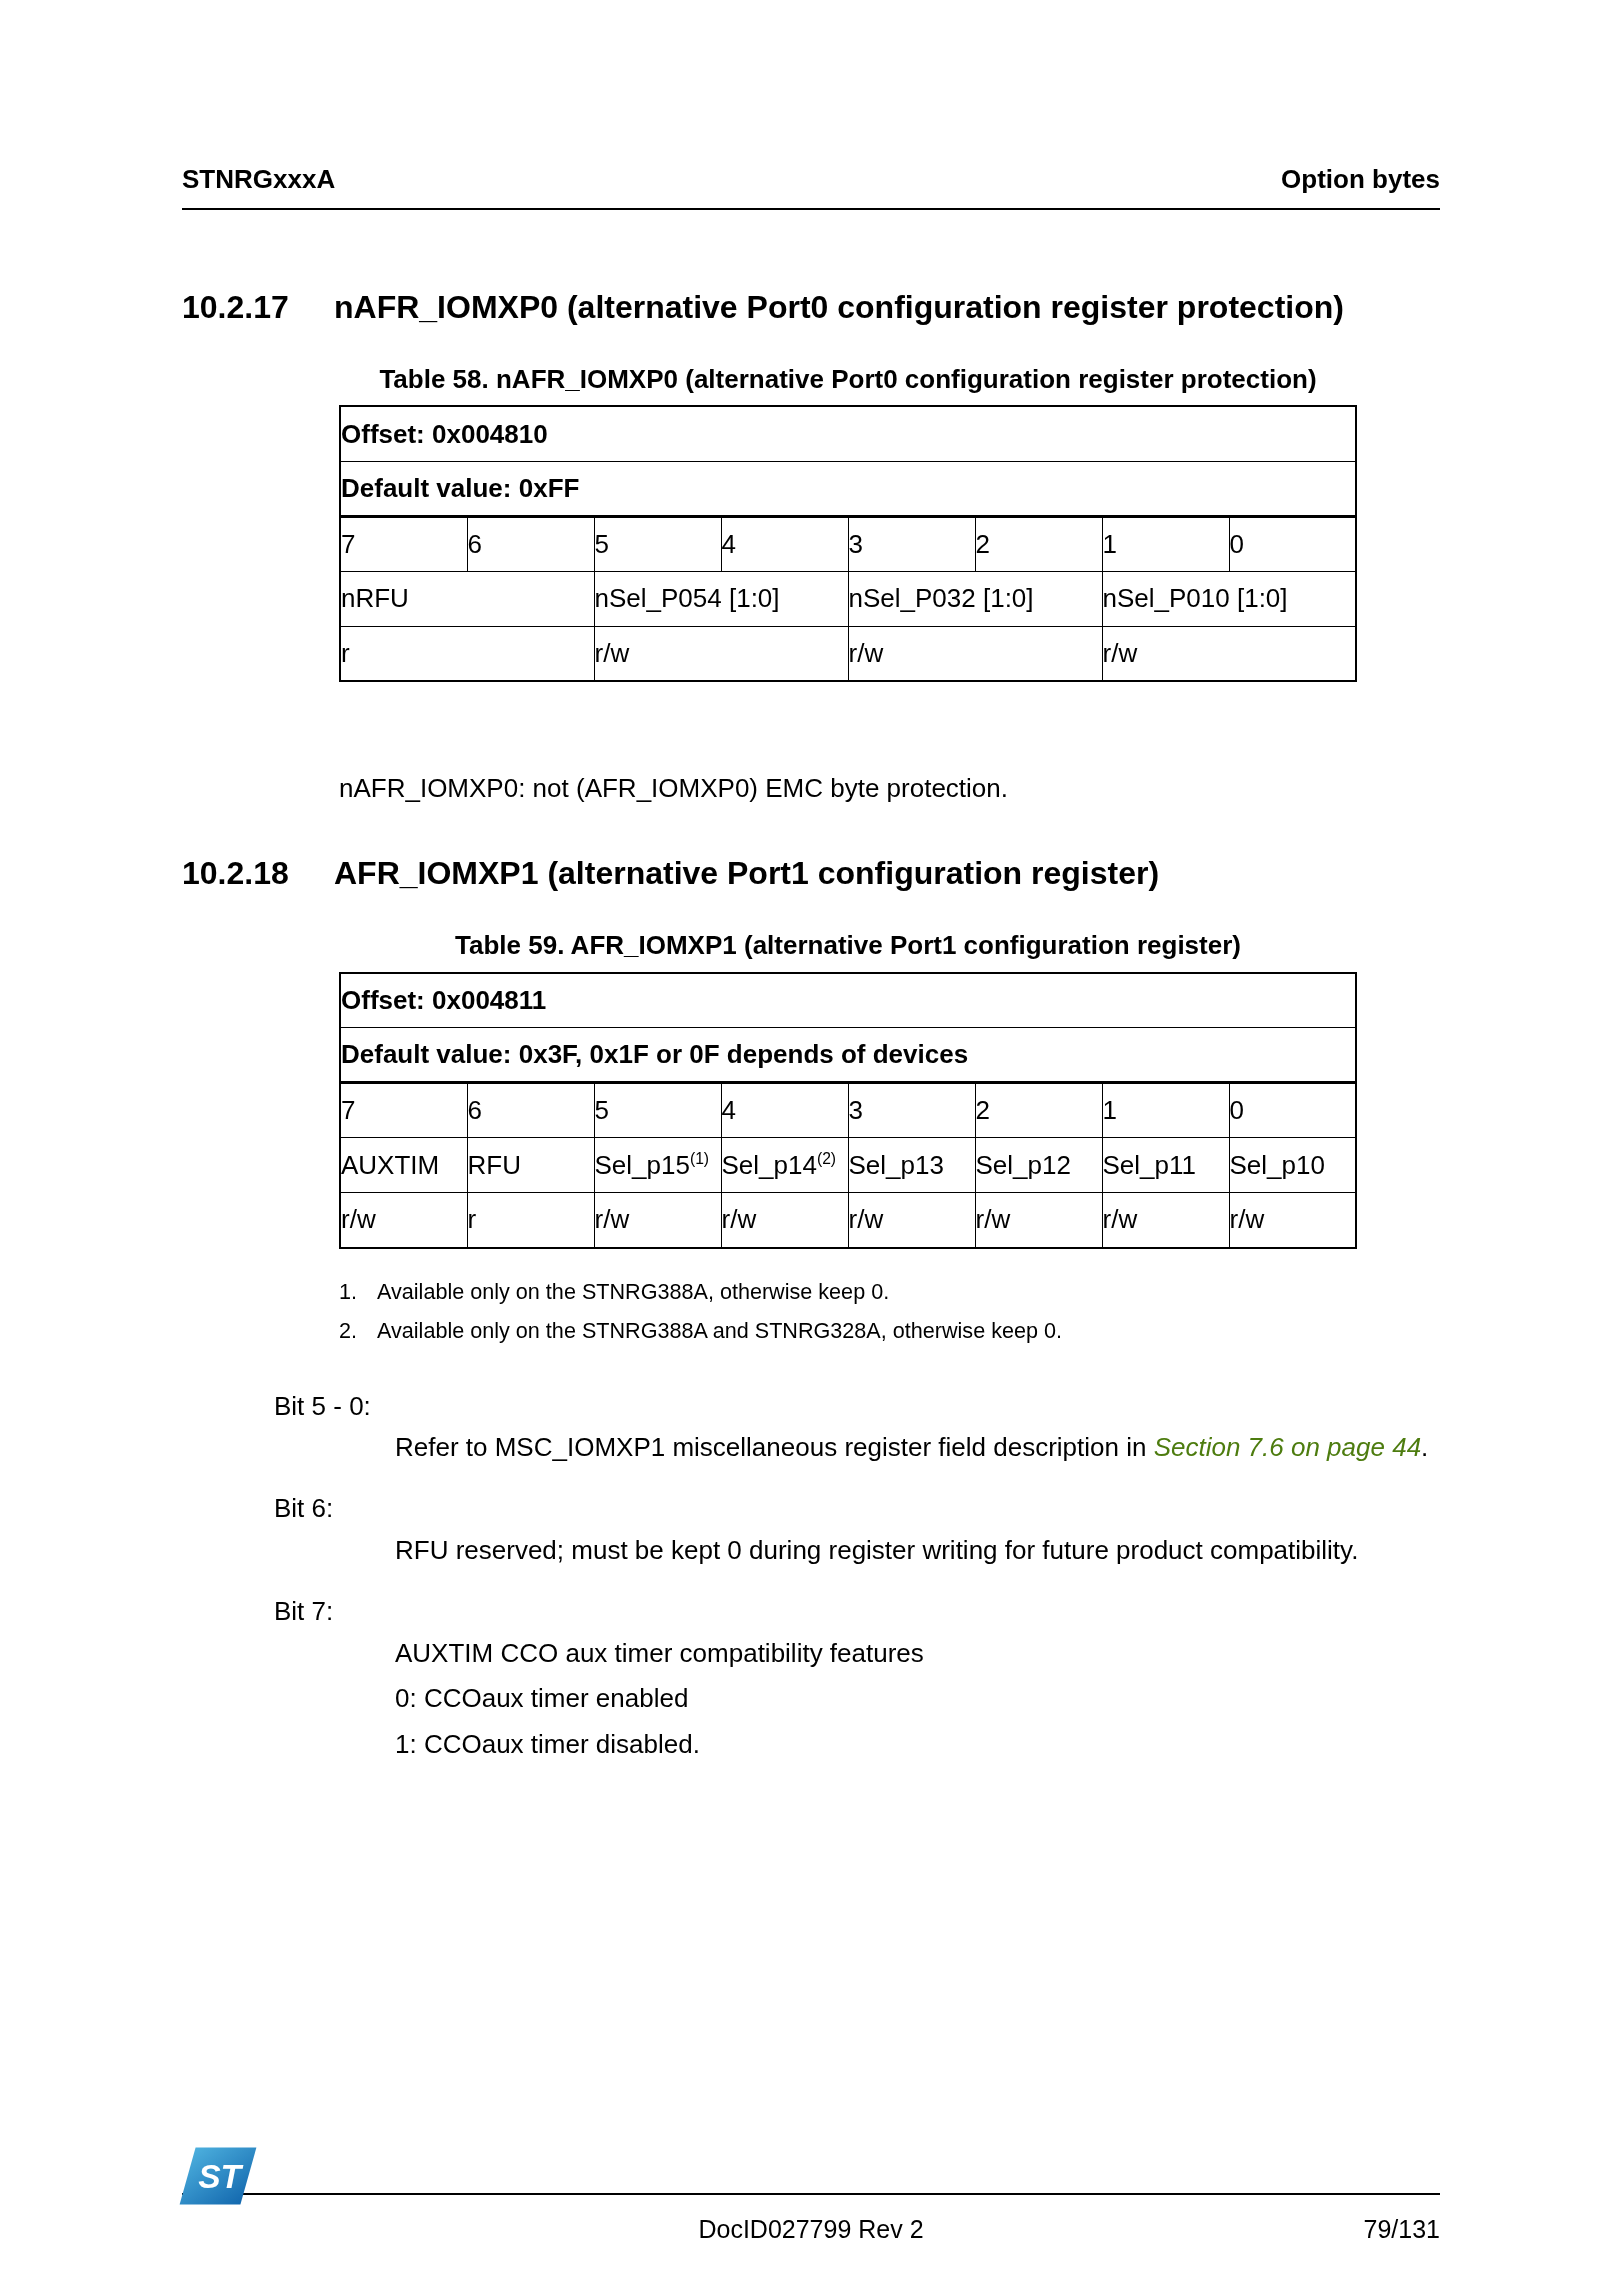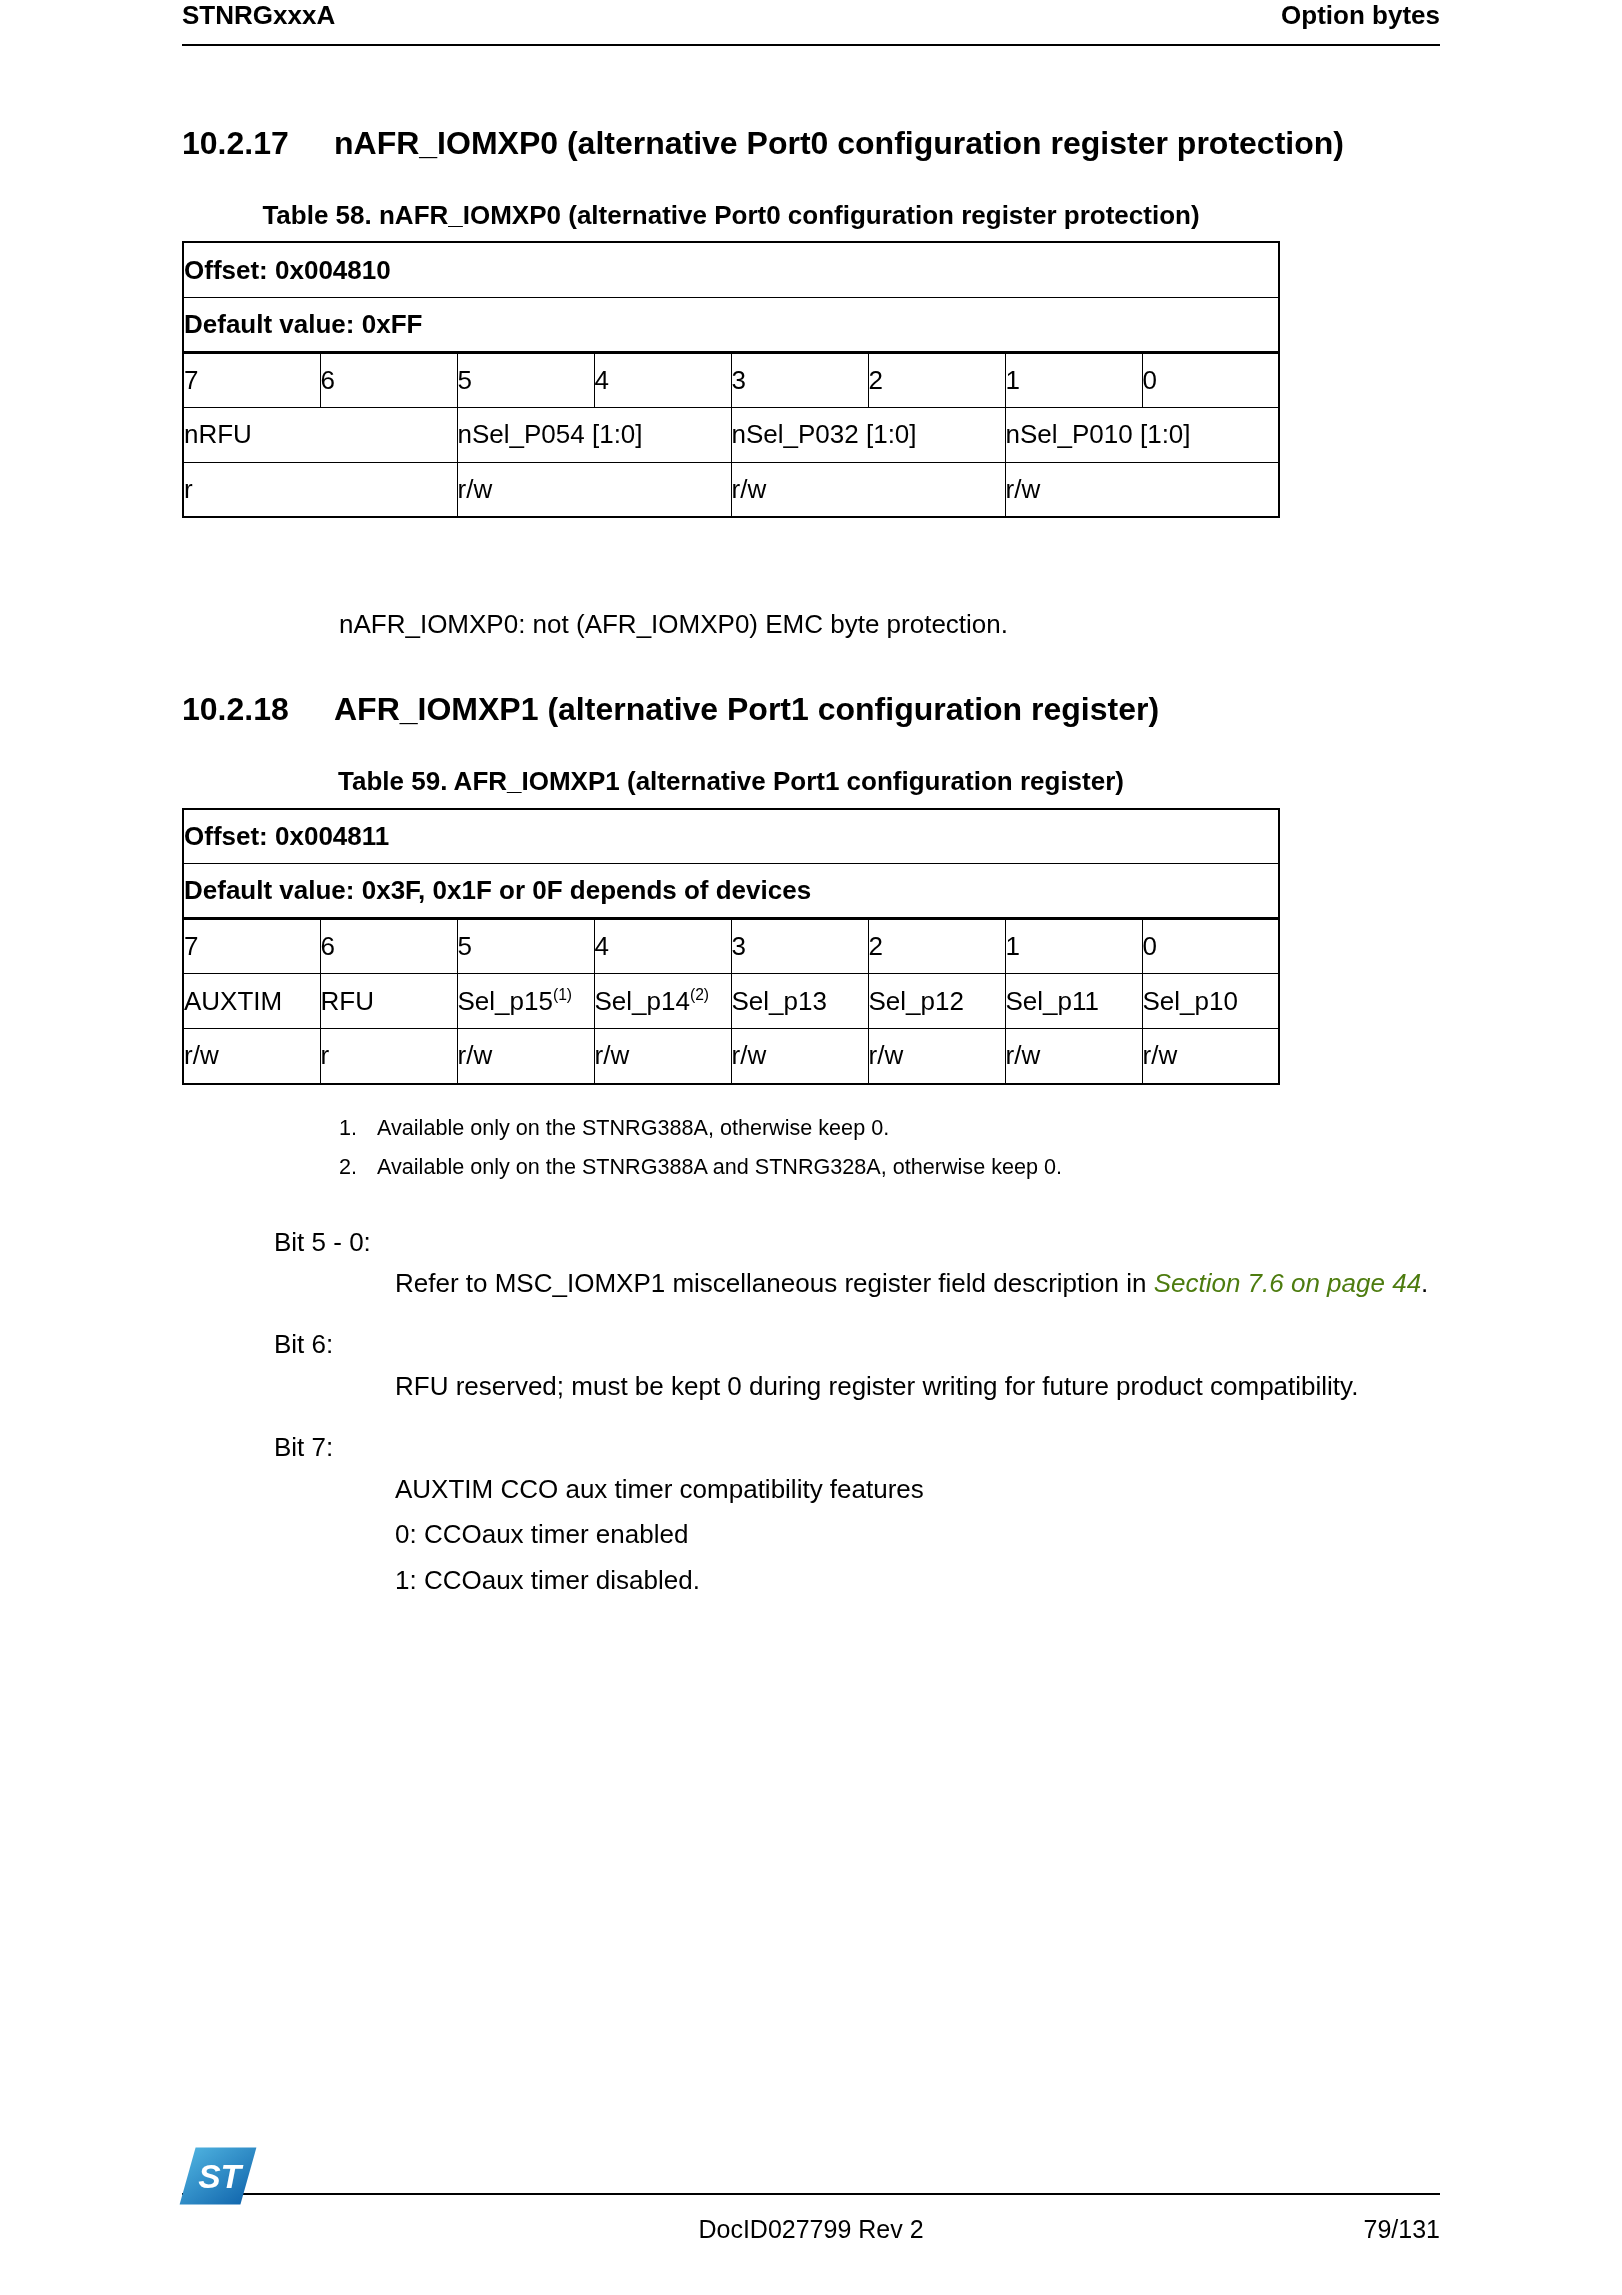--- a/index.html
+++ b/index.html
@@ -10,36 +10,37 @@
     background:#ffffff;
     color:#000;
     font-family:"Liberation Sans", sans-serif;
     font-size:26px;
     overflow:hidden;
   }
   .content { padding:0 182px; }
 
   
   .header {
+    margin-top:164px;
     display:flex; justify-content:space-between; align-items:flex-end;
     font-size:26px; font-weight:bold;
     border-bottom:2px solid #000;
     padding-bottom:13px;
     gap:12px;
   }
 
   
   .section-heading { display:flex; font-size:32px; font-weight:bold; line-height:1.15; }
   .sh-17 { margin-top:79px; }
   .sh-18 { margin-top:51px; }
   .section-number { width:152px; flex:none; }
   .section-title { flex:1; }
 
   
-  .table-block { width:1098px; }
+  .table-block { margin-left:157px; width:1018px; }
   .table-caption {
     text-align:center; font-weight:bold; font-size:26px;
     margin-top:38px; margin-bottom:10.5px;
   }
   table.reg-table {
     width:100%; border-collapse:collapse; table-layout:fixed;
     border:2.6px solid #000;
     font-size:26px;
   }
   table.reg-table td {

